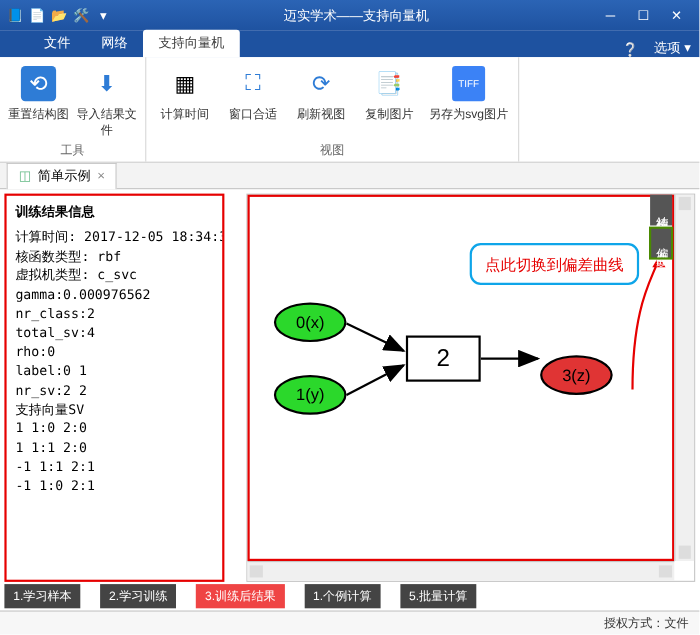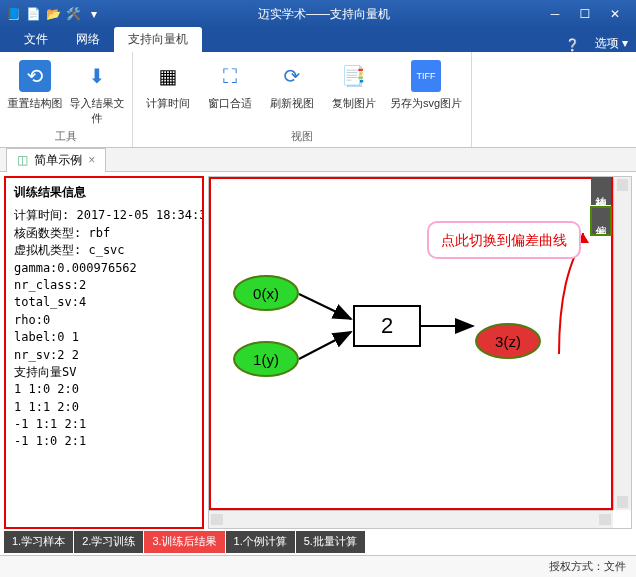--- a/index.html
+++ b/index.html
@@ -7,21 +7,21 @@
 
 
 .titlebar { height: 28px; background: linear-gradient(#2b64b5, #1e52a0); display: flex; align-items: center; padding: 0 6px; color: #fff; }
 .titlebar .qat { display: flex; gap: 4px; align-items: center; }
 .titlebar .qat span { width: 16px; height: 16px; display: inline-flex; align-items: center; justify-content: center; font-size: 12px; }
 .titlebar .title { flex: 1; text-align: center; font-size: 12px; }
 .titlebar .winbtns { display: flex; gap: 12px; padding-right: 6px; }
 .titlebar .winbtns span { width: 18px; height: 18px; display: inline-flex; align-items: center; justify-content: center; }
 
 
-.menubar { height: 24px; background: #1e52a0; display: flex; align-items: flex-end; padding-left: 10px; color: #fff; }
+.menubar { height: 24px; background: #1e52a0; display: flex; align-items: flex-end; padding-left: 26px; color: #fff; }
 .menubar .mtab { padding: 4px 14px; cursor: pointer; font-size: 12px; }
 .menubar .mtab.active { background: #fff; color: #404040; border-radius: 3px 3px 0 0; }
 .menubar .spacer { flex: 1; }
 .menubar .help { padding: 0 6px; }
 .menubar .opts { padding: 0 8px; }
 
 
 .ribbon { height: 96px; background: #fff; border-bottom: 1px solid #c5c5c5; display: flex; }
 .group { display: flex; flex-direction: column; align-items: center; border-right: 1px solid #d8d8d8; padding: 4px 6px 0; }
 .group-items { display: flex; gap: 4px; flex: 1; }
@@ -30,21 +30,21 @@
 .ritem .lbl { font-size: 11px; margin-top: 4px; text-align: center; color: #333; }
 .group-name { font-size: 11px; color: #666; padding: 2px 0 3px; }
 
 
 .doctabs { height: 24px; background: #f3f3f3; border-bottom: 1px solid #c5c5c5; display: flex; align-items: center; padding-left: 6px; }
 .doctab { background: #fff; border: 1px solid #c5c5c5; border-bottom: none; padding: 3px 10px; display: flex; align-items: center; gap: 6px; font-size: 12px; }
 .doctab .cube { color: #6b8; }
 .doctab .x { color: #888; cursor: pointer; }
 
 
-.main { position: absolute; left: 4px; right: 4px; top: 176px; bottom: 48px; display: flex; gap: 4px; }
+.main { position: absolute; left: 4px; right: 4px; top: 176px; bottom: 48px; display: flex; gap: 20px; }
 
 
 .left { width: 200px; border: 2px solid #e60000; padding: 6px 8px; font-family: "SimSun", monospace; font-size: 12px; line-height: 1.45; overflow: hidden; background: #fff; }
 .left .hdr { font-weight: bold; margin-bottom: 6px; }
 .left .row { white-space: nowrap; }
 
 
 .canvas-wrap { flex: 1; position: relative; border: 1px solid #c5c5c5; background: #fff; }
 .canvas { position: absolute; left: 0; right: 18px; top: 0; bottom: 18px; border: 2px solid #e60000; overflow: hidden; }
 .vscroll { position: absolute; right: 0; top: 0; bottom: 18px; width: 18px; background: #f0f0f0; border-left: 1px solid #c5c5c5; }
@@ -54,29 +54,29 @@
 .hscroll::before, .hscroll::after { content:""; position:absolute; top:3px; bottom:3px; width:12px; background:#ddd; }
 .hscroll::before { left:2px; } .hscroll::after { right:2px; }
 
 
 .sidetabs { position: absolute; right: -1px; top: 0; width: 20px; display: flex; flex-direction: column; }
 .sidetab { writing-mode: vertical-rl; padding: 10px 3px; font-size: 11px; background: #555; color: #fff; margin-bottom: 2px; cursor: pointer; text-align: center; letter-spacing: 2px; }
 .sidetab.hi { outline: 2px solid #4a8a00; outline-offset: -1px; }
 
 
 .node { position: absolute; display: flex; align-items: center; justify-content: center; font-size: 15px; }
-.ellipse { border-radius: 50%; border: 2px solid #4d7c0f; }
+.ellipse { border-radius: 50%; border: 2px solid #000000; }
 .green { background: #2bd82b; } .red { background: #e03434; color:#000; }
 .rect { border: 2px solid #000; background: #fff; font-size: 22px; }
 
 
-.callout { position: absolute; border: 2px solid #f9a8d4; border-radius: 10px; padding: 8px 12px; color: #e60000; font-size: 14px; background: #fff; line-height: 1.3; }
-
-
-.bottomtabs { position: absolute; left: 4px; bottom: 24px; height: 22px; display: flex; gap: 1px; }
+.callout { position: absolute; border: 2px solid #0ea5e9; border-radius: 10px; padding: 8px 12px; color: #e60000; font-size: 14px; background: #fff; line-height: 1.3; }
+
+
+.bottomtabs { position: absolute; left: 4px; bottom: 24px; height: 22px; display: flex; gap: 18px; }
 .btab { background: #444; color: #fff; padding: 3px 8px; font-size: 11px; cursor: pointer; }
 .btab.active { background: #ef4444; }
 
 
 .status { position: absolute; left: 0; right: 0; bottom: 0; height: 22px; border-top: 1px solid #c5c5c5; display: flex; align-items: center; justify-content: flex-end; padding: 0 10px; font-size: 11px; color: #333; background: #f7f7f7; }
 
 svg.arrows { position: absolute; top:0; left:0; width:100%; height:100%; pointer-events:none; }
 </style>
 </head>
 <body>

